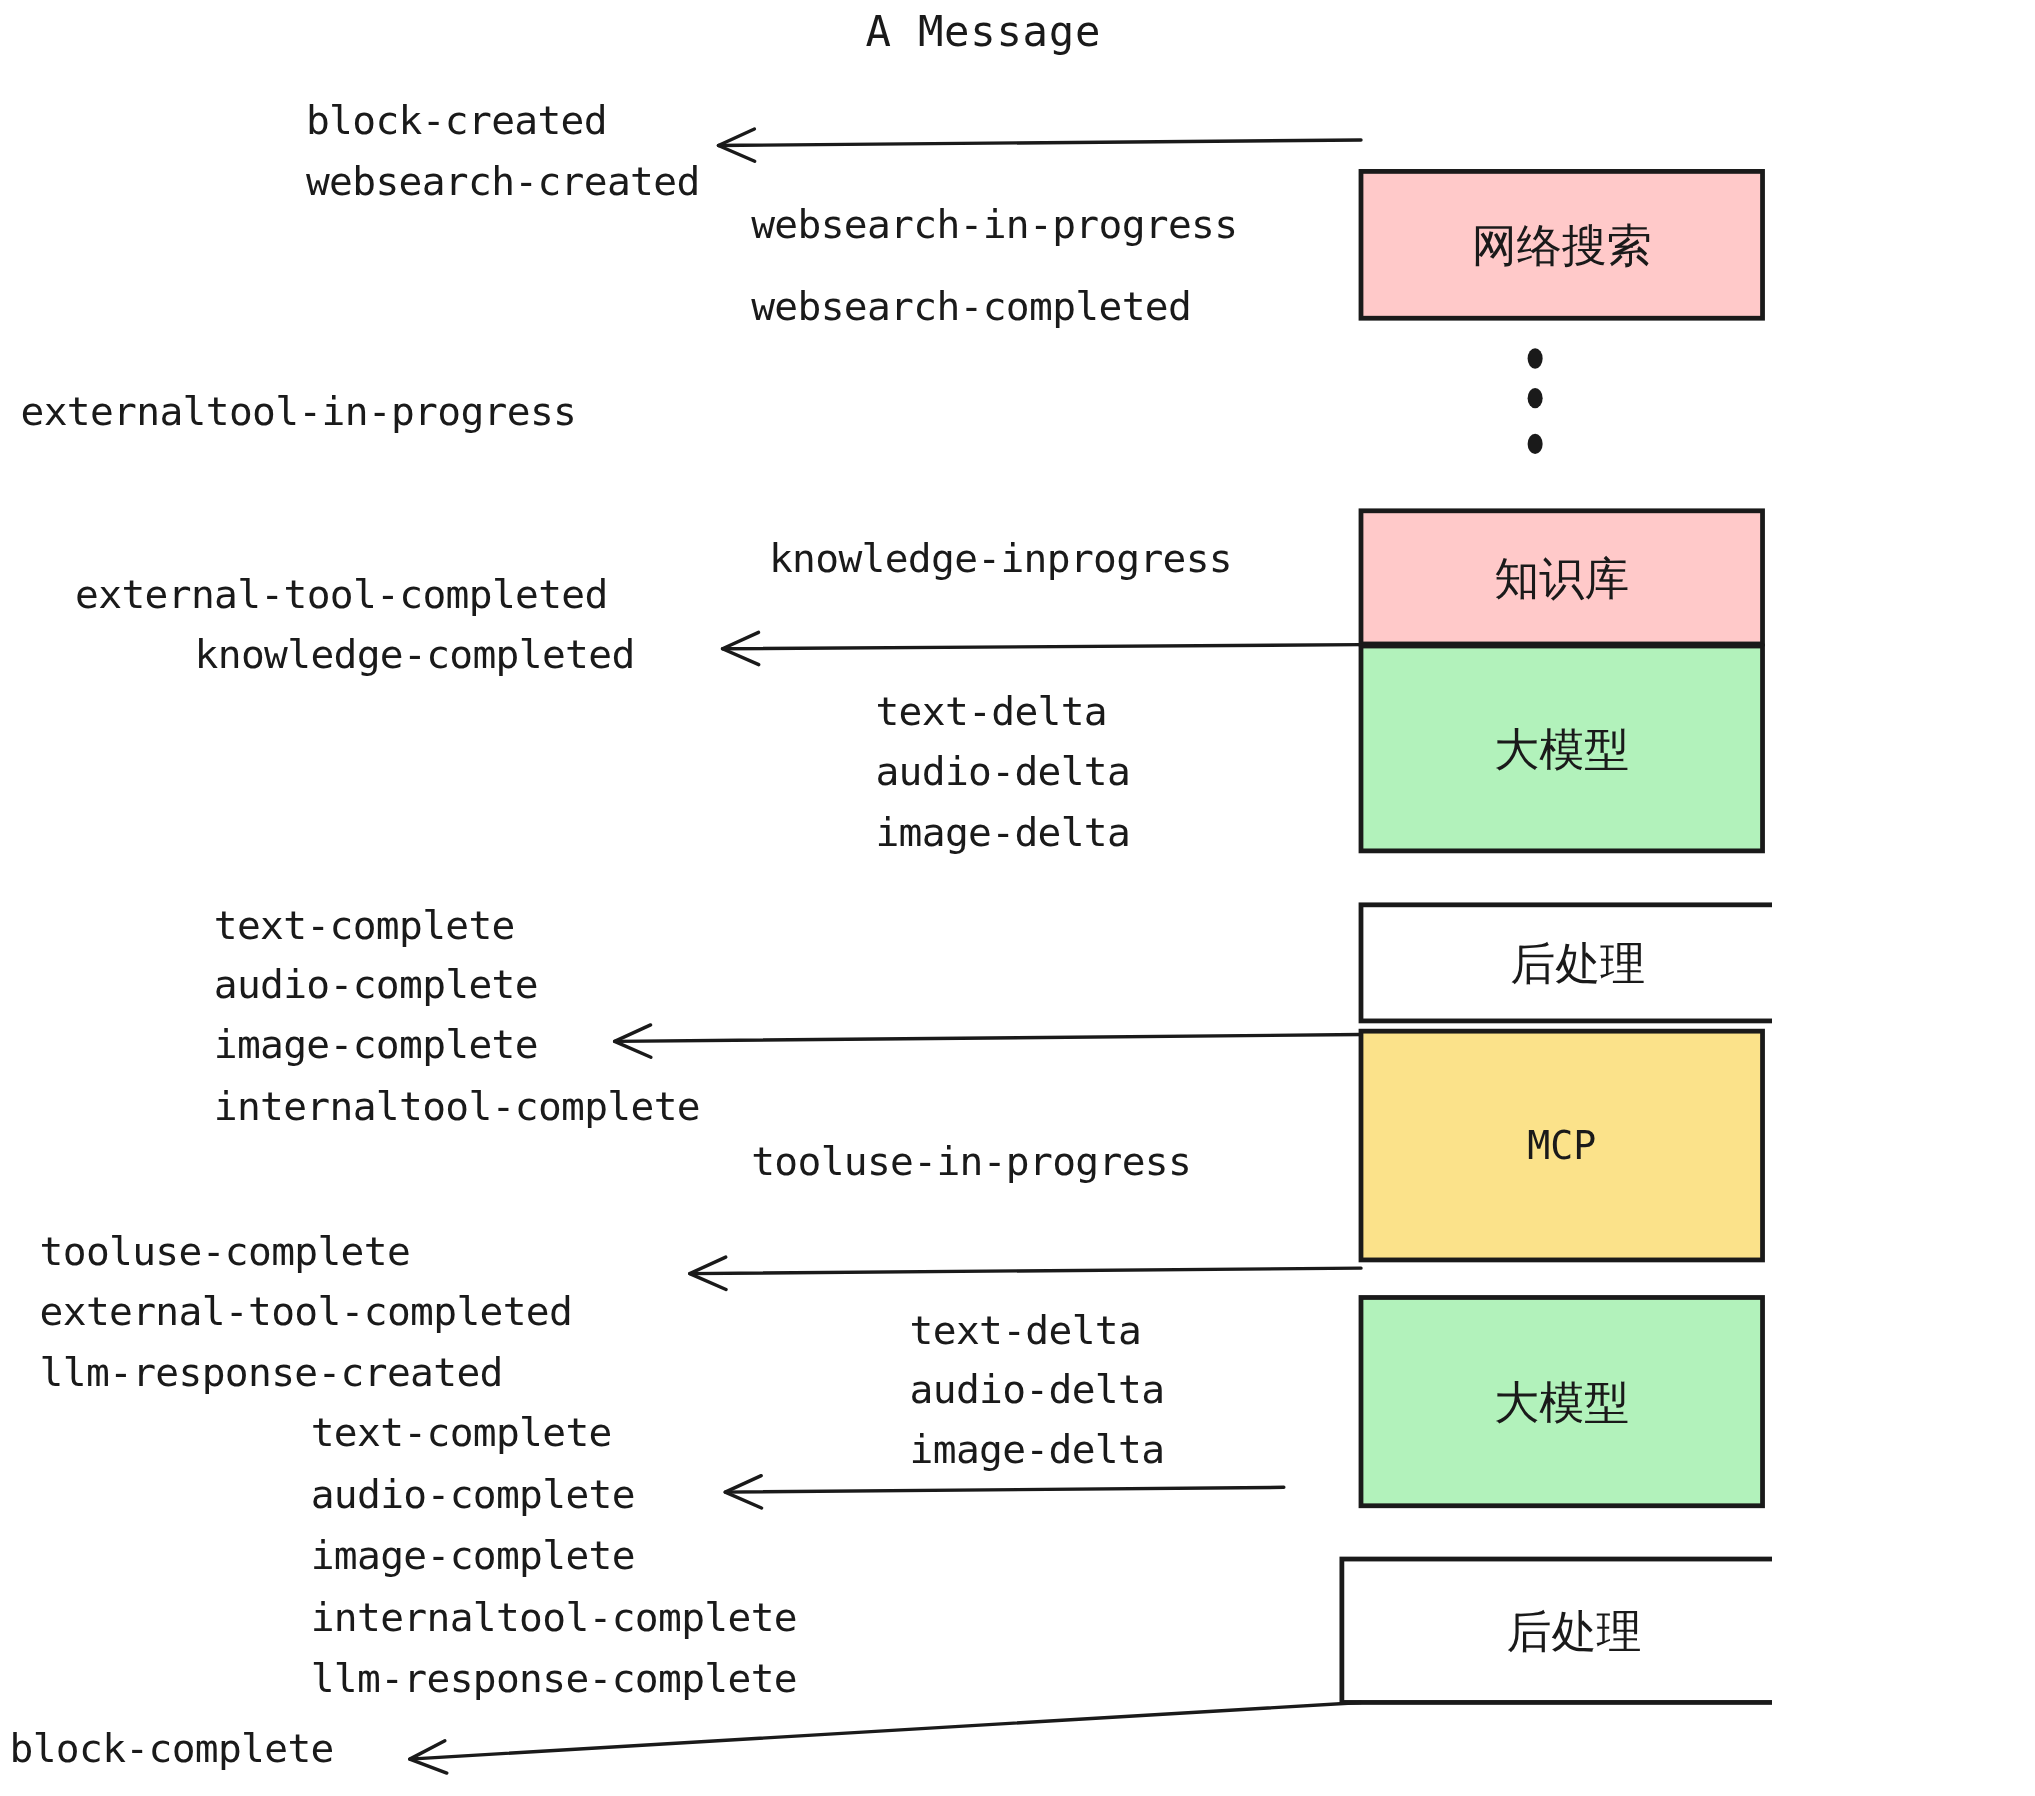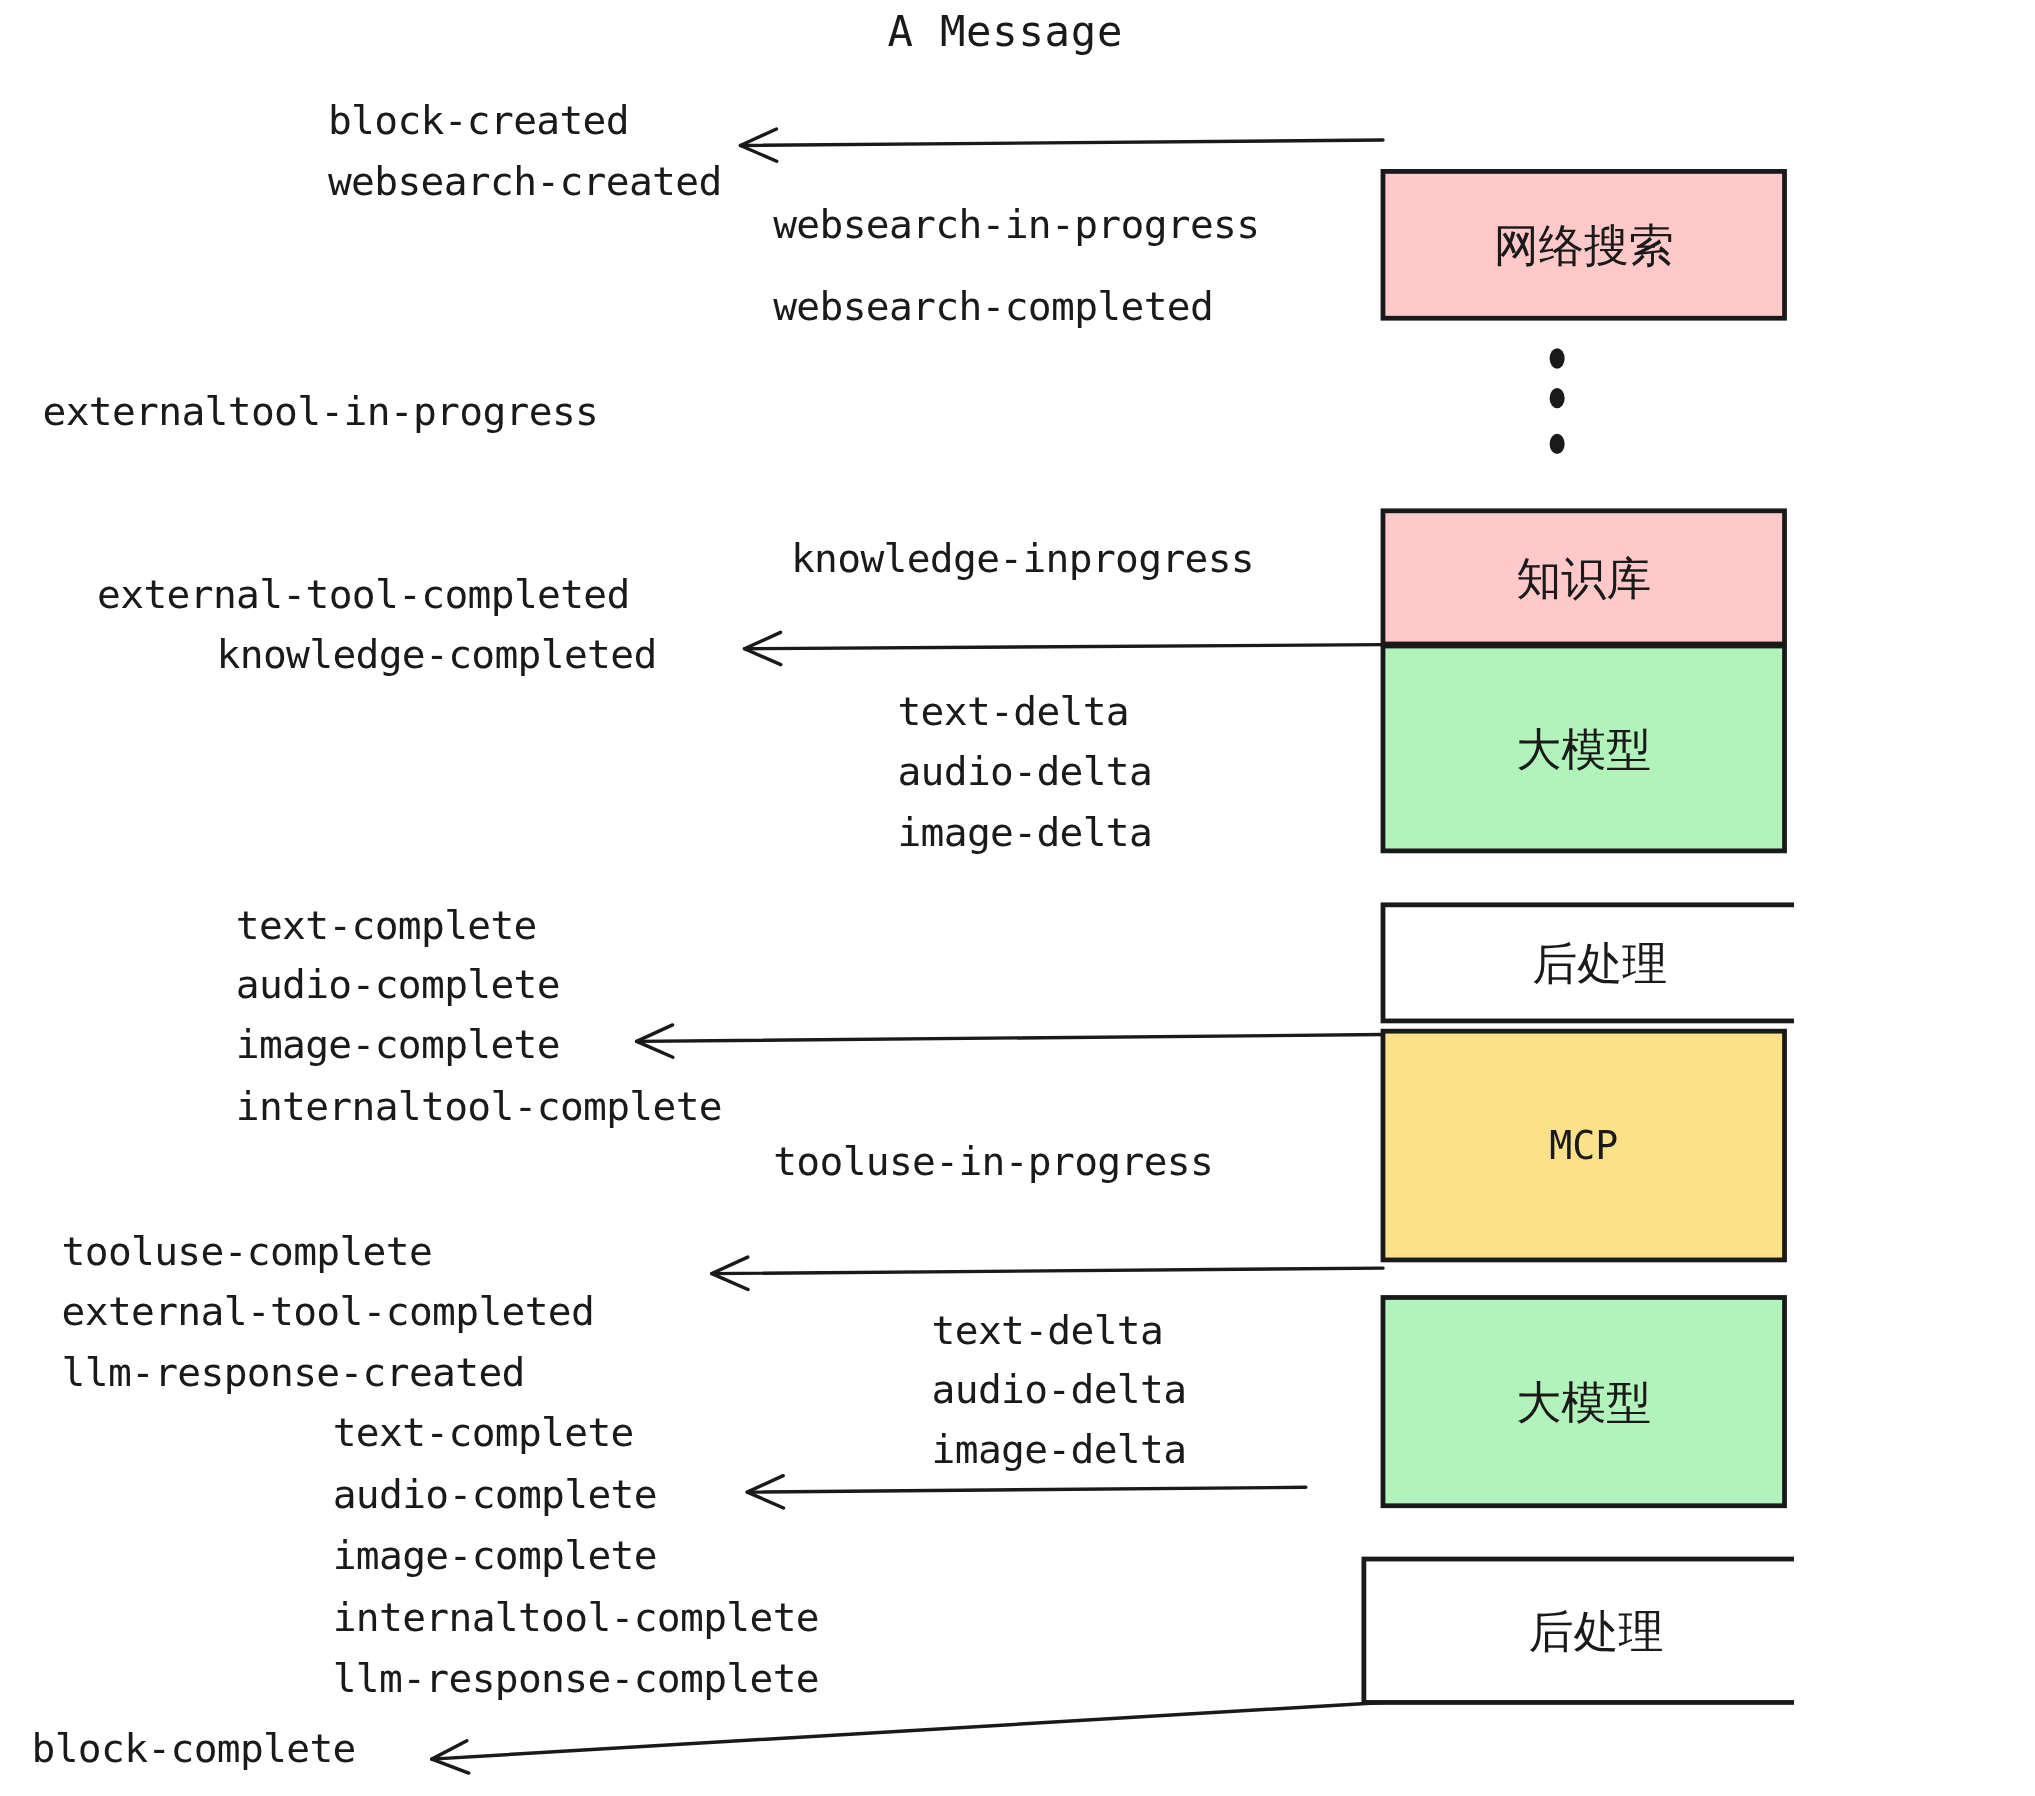--- a/index.html
+++ b/index.html
@@ -7,21 +7,20 @@
     padding: 0;
     background: #ffffff;
   }
   #stage {
     position: relative;
     width: 1772px;
     height: 1796px;
     background: #ffffff;
     overflow: hidden;
     font-family: "DejaVu Sans Mono", monospace;
-    margin-left: 22px;
   }
   svg#canvas {
     position: absolute;
     left: 0; top: 0;
     width: 2035px;
     height: 1796px;
   }
   .evt {
     font-family: "DejaVu Sans Mono", monospace;
     font-size: 58px;

